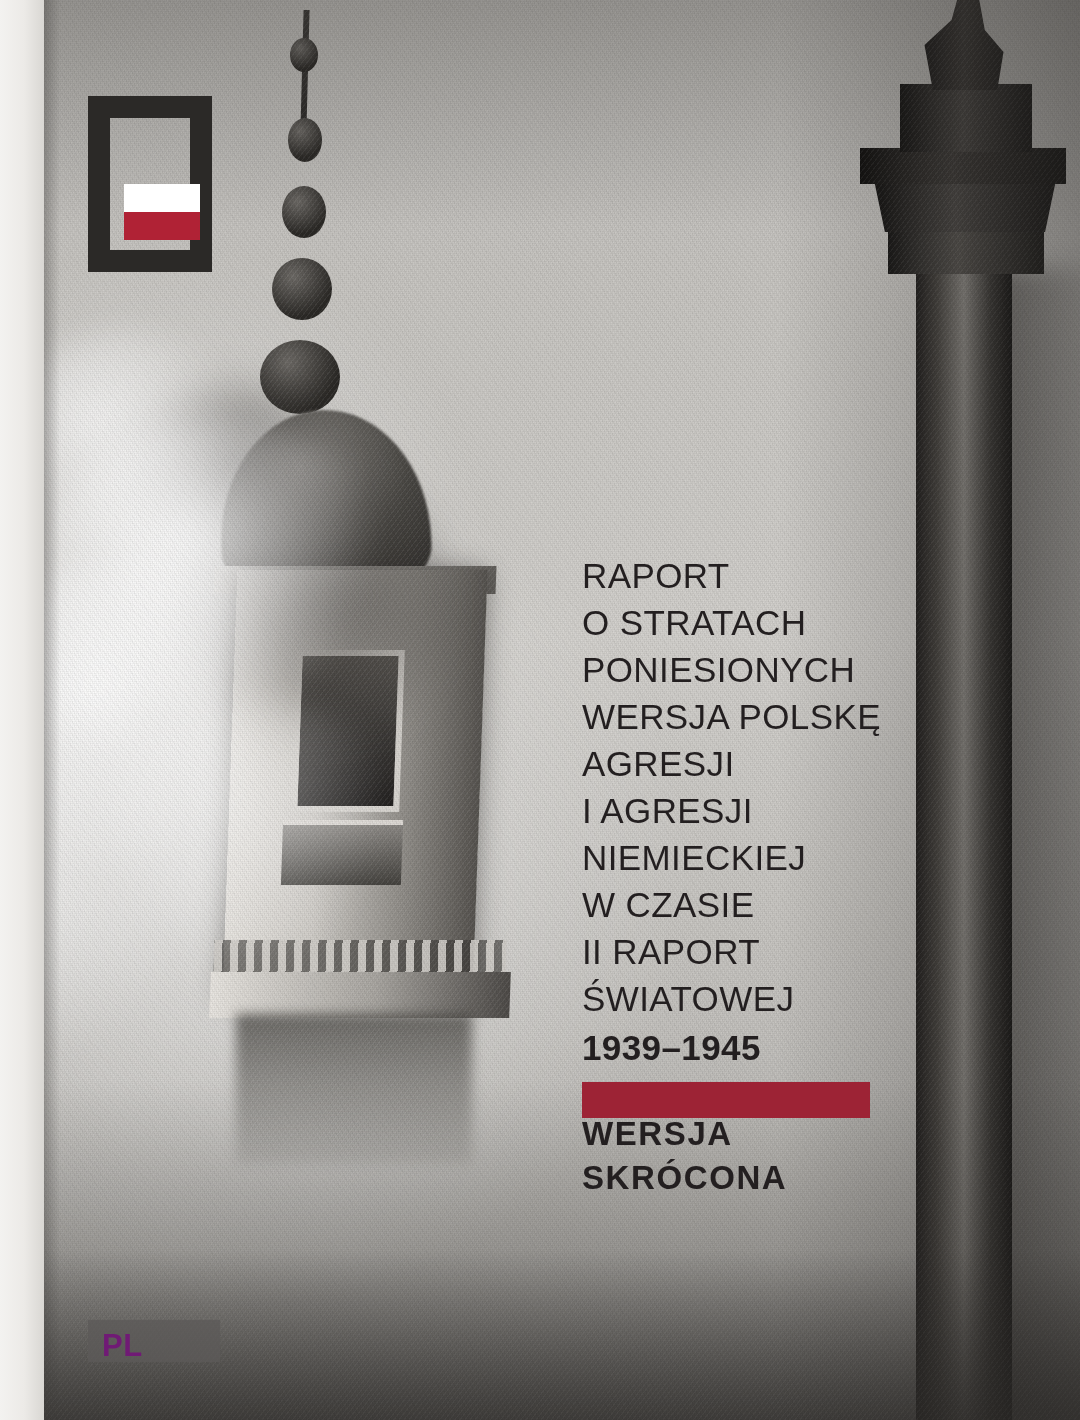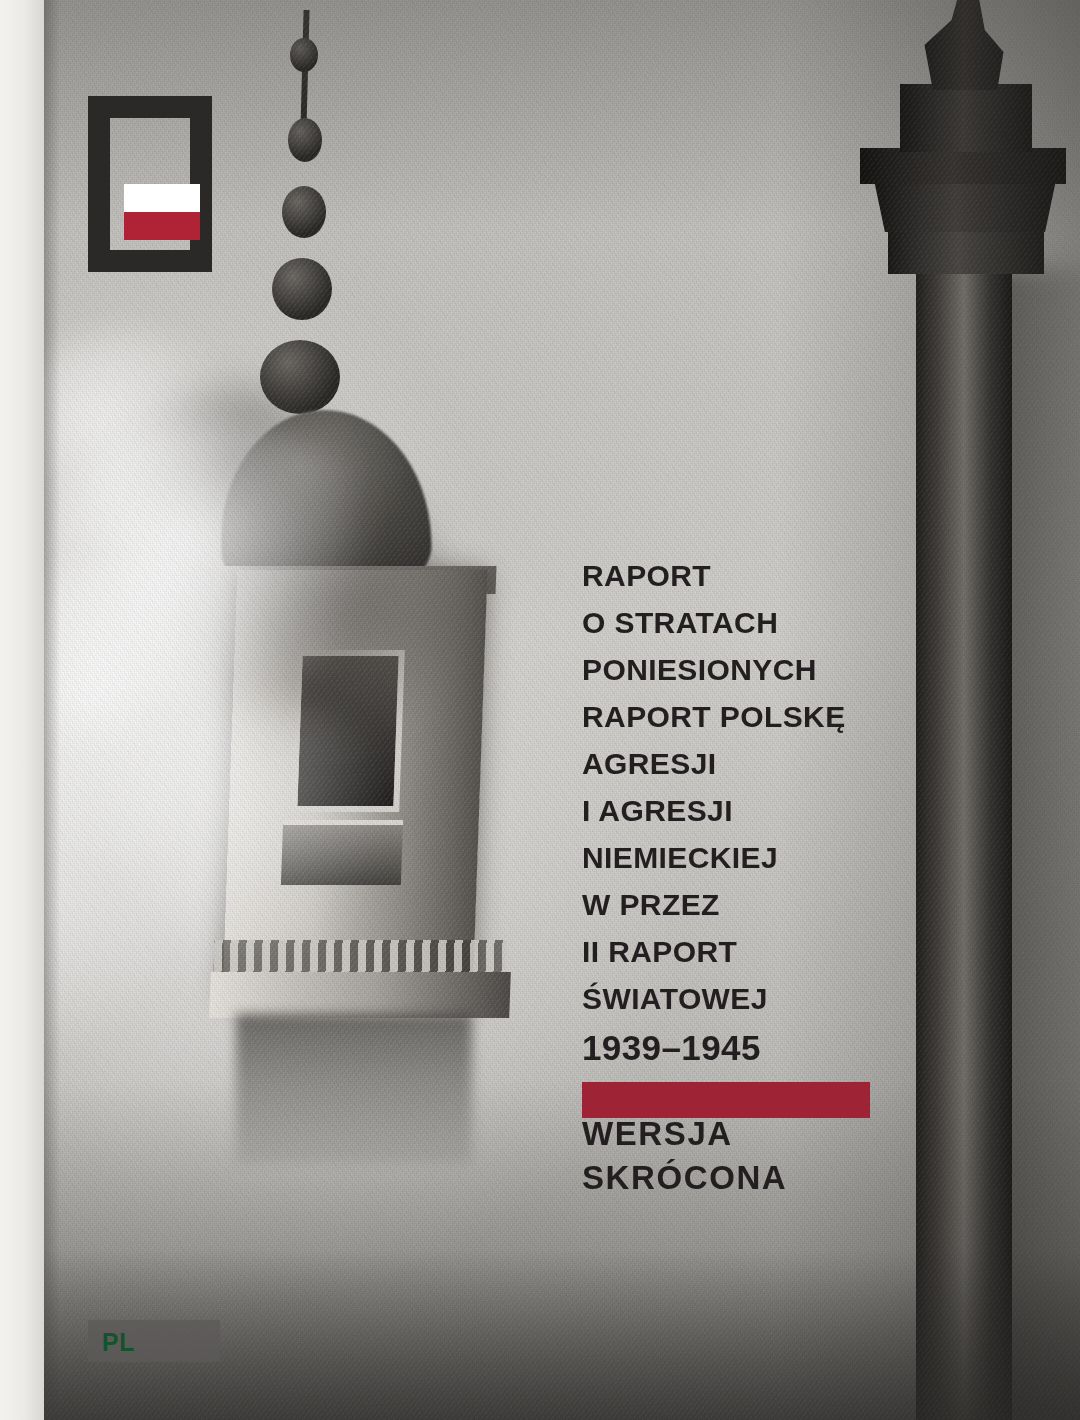--- a/index.html
+++ b/index.html
@@ -323,23 +323,23 @@
 
   
   .title-block {
     position: absolute;
     left: 582px;
     top: 552px;
     width: 420px;
     z-index: 25;
   }
   .title-line {
-    font-size: 30px;
+    font-size: 35px;
     line-height: 47px;
-    font-weight: bold;
+    font-weight: normal;
     letter-spacing: 0.4px;
     color: #231f20;
     white-space: nowrap;
   }
   .title-years {
     font-size: 35px;
     line-height: 47px;
     font-weight: bold;
     letter-spacing: 0.4px;
     color: #231f20;
@@ -378,23 +378,23 @@
     bottom: 58px;
     width: 132px;
     height: 42px;
     background: rgba(92,90,88,0.78);
     z-index: 25;
   }
   .lang-badge span {
     position: absolute;
     left: 14px;
     top: 8px;
-    font-size: 25px;
+    font-size: 31px;
     font-weight: bold;
-    color: #14532d;
+    color: #701a75;
     letter-spacing: 0.5px;
   }
 
   
   .ground {
     position: absolute;
     left: 0;
     bottom: 0;
     width: 100%;
     height: 170px;
@@ -453,25 +453,25 @@
     <div class="flag">
       <div class="flag-white"></div>
       <div class="flag-red"></div>
     </div>
   </div>
 
   <div class="title-block">
     <div class="title-line">RAPORT</div>
     <div class="title-line">O STRATACH</div>
     <div class="title-line">PONIESIONYCH</div>
-    <div class="title-line">RAPORT POLSKĘ</div>
+    <div class="title-line">WERSJA POLSKĘ</div>
     <div class="title-line">AGRESJI</div>
     <div class="title-line">I AGRESJI</div>
     <div class="title-line">NIEMIECKIEJ</div>
-    <div class="title-line">W PRZEZ</div>
+    <div class="title-line">W CZASIE</div>
     <div class="title-line">II RAPORT</div>
     <div class="title-line">ŚWIATOWEJ</div>
     <div class="title-years">1939–1945</div>
   </div>
 
   <div class="red-bar"></div>
 
   <div class="subtitle-block">
     <div class="subtitle-line">WERSJA</div>
     <div class="subtitle-line">SKRÓCONA</div>

